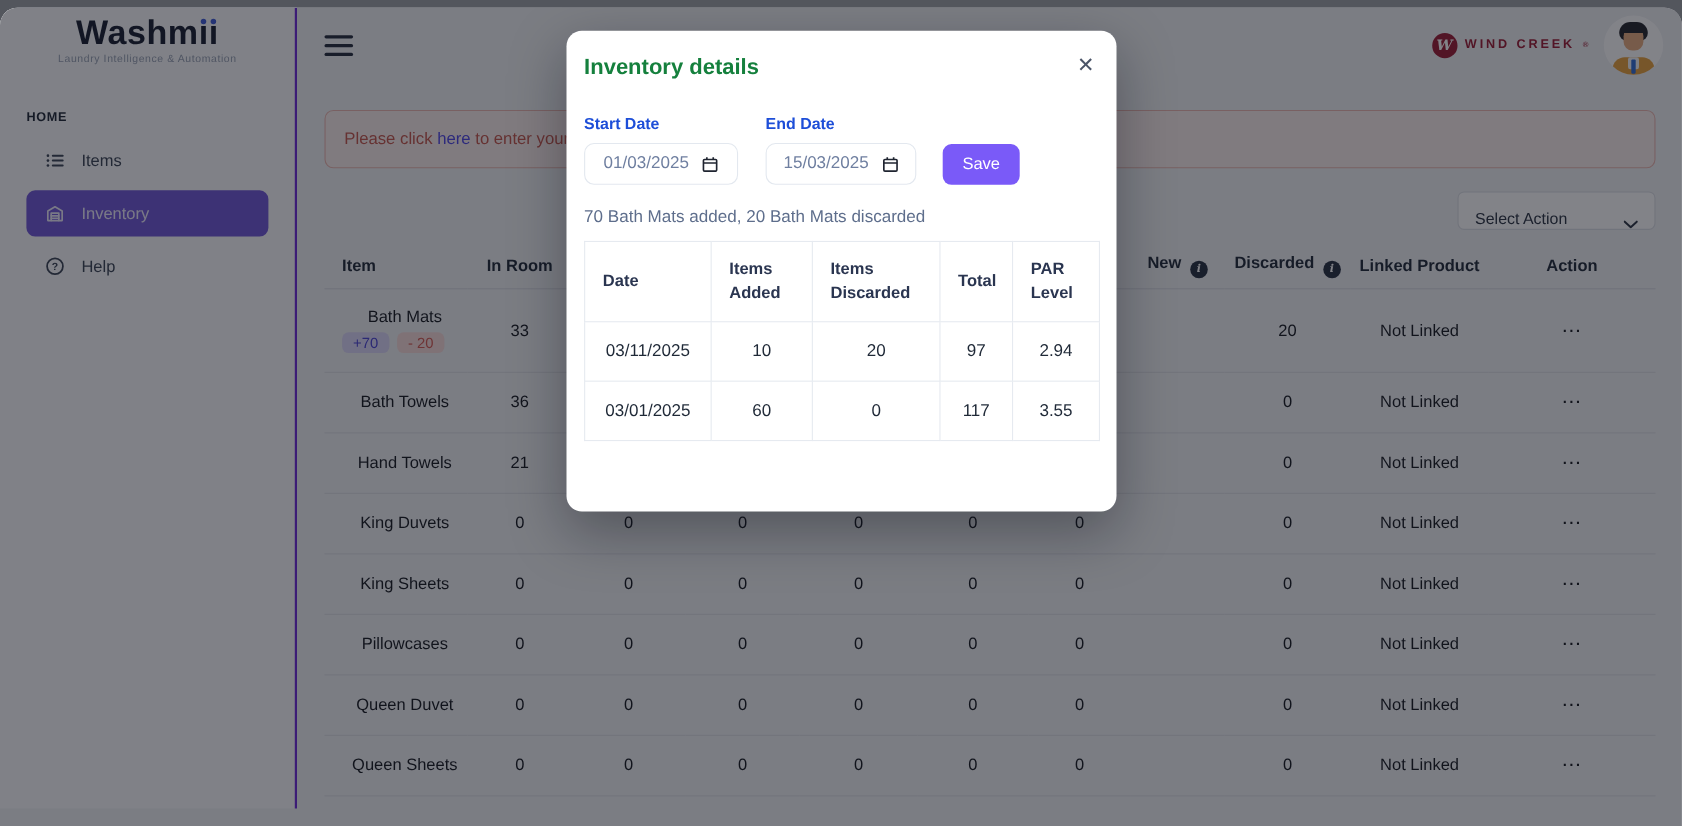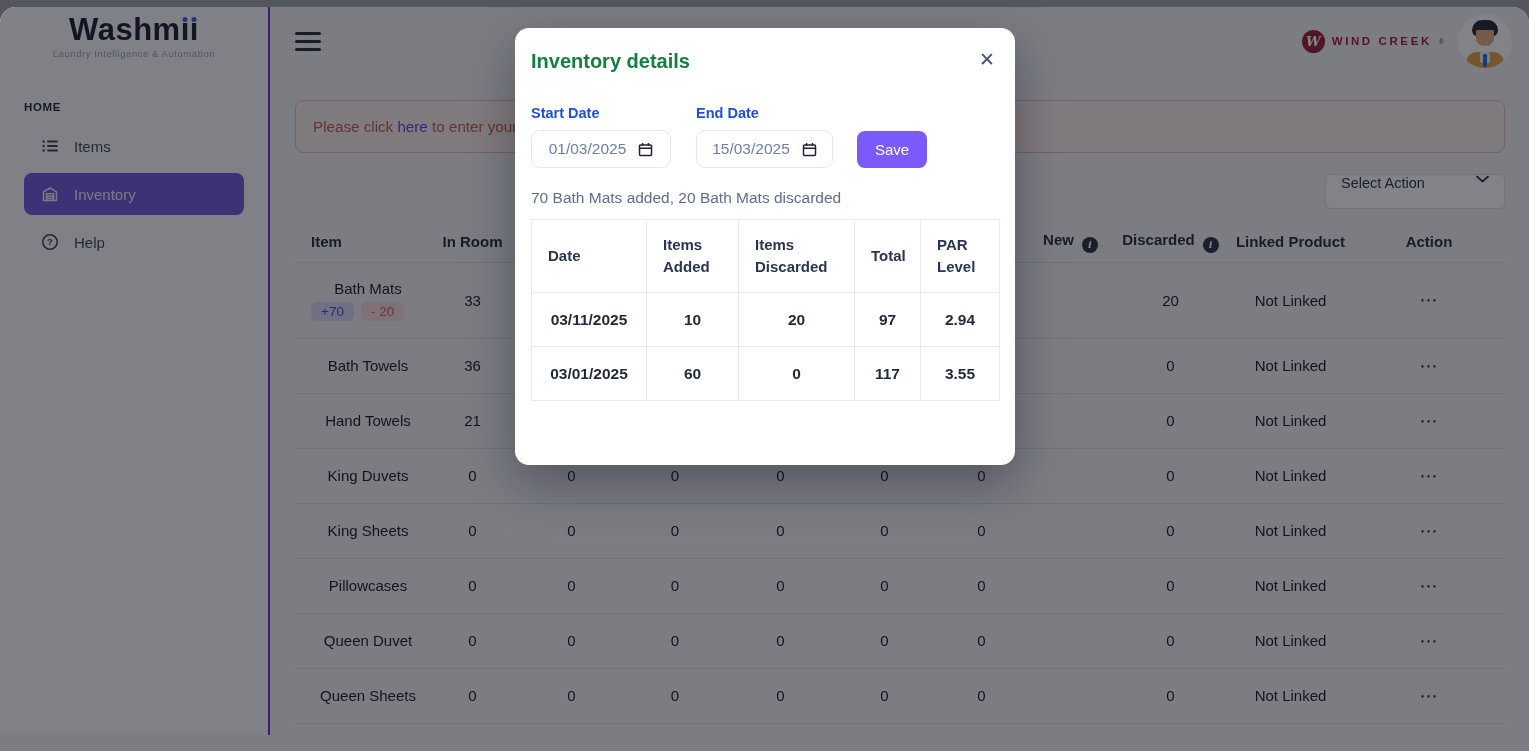--- a/index.html
+++ b/index.html
@@ -58,21 +58,21 @@
 
   
   .content { position:absolute; left:25px; right:24px; top:68px; }
   .alert-banner { height:53px; border:1px solid #ECB7B0; background:#FBEFED; border-radius:8px;
                   display:flex; align-items:center; padding-left:17px; font-size:15.2px;
                   color:#C4564C; margin-top:25px; }
   .alert-banner a { color:#4F46E5; text-decoration:none; cursor:pointer; white-space:pre; }
   .alert-banner span { white-space:pre; }
   .toolbar-row { margin-top:21px; display:flex; justify-content:flex-end; }
   .select-action { width:180px; height:35px; background:#FFFFFF; border:1px solid #DCDFE5;
-                   border-radius:6px; display:flex; align-items:flex-start; justify-content:space-between;
+                   border-radius:6px; display:flex; align-items:flex-end; justify-content:space-between;
                    padding:0 15px; font-size:14.5px; color:#2A3342; cursor:pointer; }
 
   table.inv { border-collapse:collapse; table-layout:fixed; width:1210px; margin-top:13px; }
   table.inv th { height:40px; font-size:15px; font-weight:600; color:#1F2937; text-align:center;
                  border-bottom:1px solid #D8DBE1; }
   table.inv th:first-child { text-align:left; padding-left:16px; }
   table.inv td { height:55px; font-size:15px; color:#14181F; text-align:center;
                  border-bottom:1px solid #DEE0E5; }
   table.inv tr.tall td { height:76px; }
   td.item-cell { text-align:left; padding-left:16px; color:#1F2937; }
@@ -101,21 +101,21 @@
   .field-label { font-size:14.5px; font-weight:700; color:#1d4ed8; margin-bottom:9px; }
   .date-input { width:140px; height:38px; border:1px solid #E3E8EF; border-radius:9px;
                 display:flex; align-items:center; justify-content:center; gap:12px;
                 font-size:15.5px; color:#6F7FA0; cursor:pointer; background:#FFF; }
   .field.end { margin-left:25px; }
   .field.end .date-input { width:137px; }
   .save-btn { margin-left:24px; align-self:flex-end; width:70px; height:37px; border:none;
               border-radius:8px; background:#7A5AF8; color:#FFF; font-size:15px; cursor:pointer; }
   .summary { margin:21px 16px 0; font-size:15.5px; color:#5E6E8C; }
   table.mtable { border-collapse:collapse; table-layout:fixed; width:468px; margin:12px 16px 0; }
-  table.mtable th, table.mtable td { border:1px solid #E6EAF0;font-weight:bold; }
+  table.mtable th, table.mtable td { border:1px solid #E6EAF0; }
   table.mtable th { height:73px; text-align:left; padding-left:16px; vertical-align:middle;
                     font-size:15px; font-weight:600; color:#2A3550; line-height:1.45; }
   table.mtable td { height:54px; text-align:center; font-size:15.5px; color:#1F2937; }
 </style>
 </head>
 <body>
 
 <div class="frame">
 
   <aside class="sidebar">

